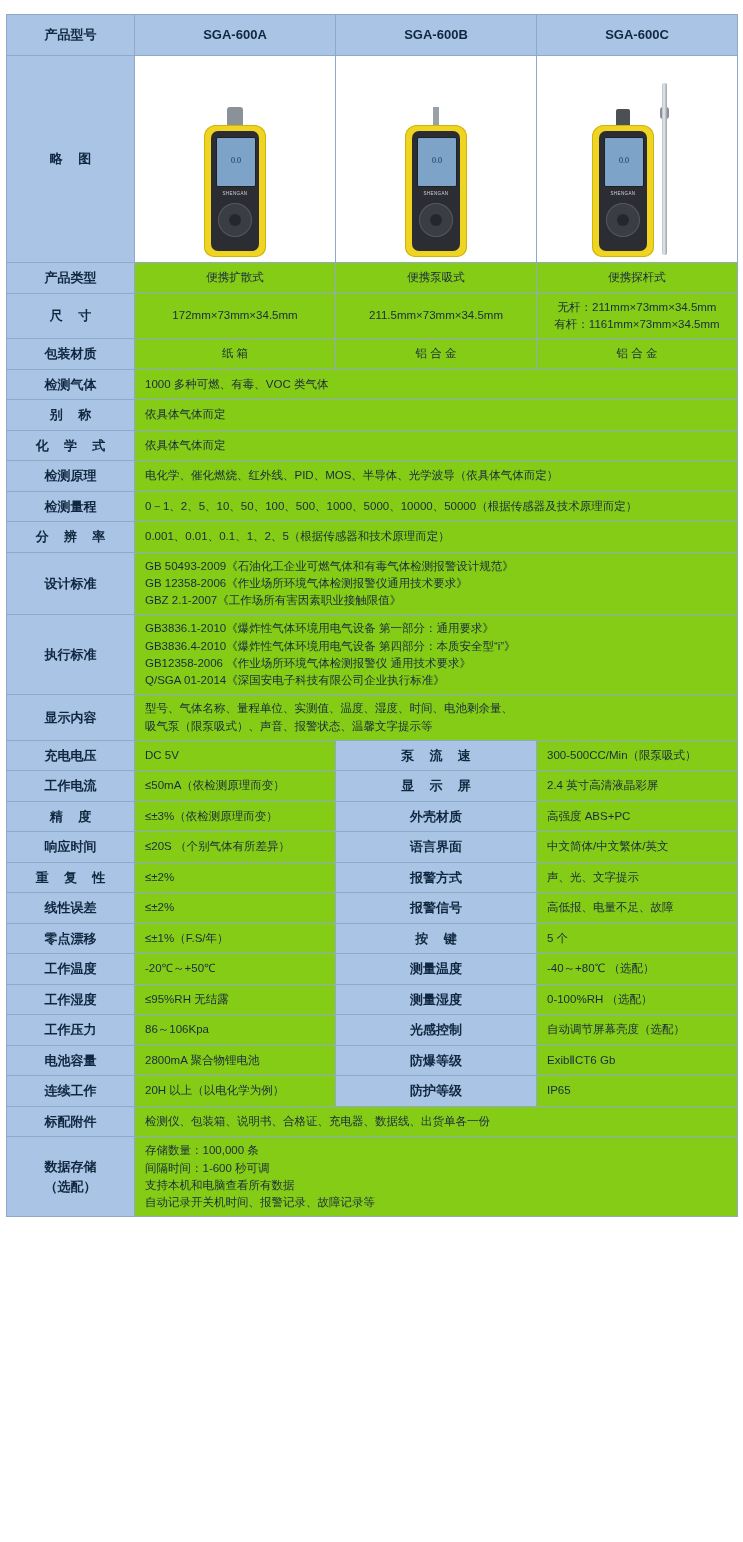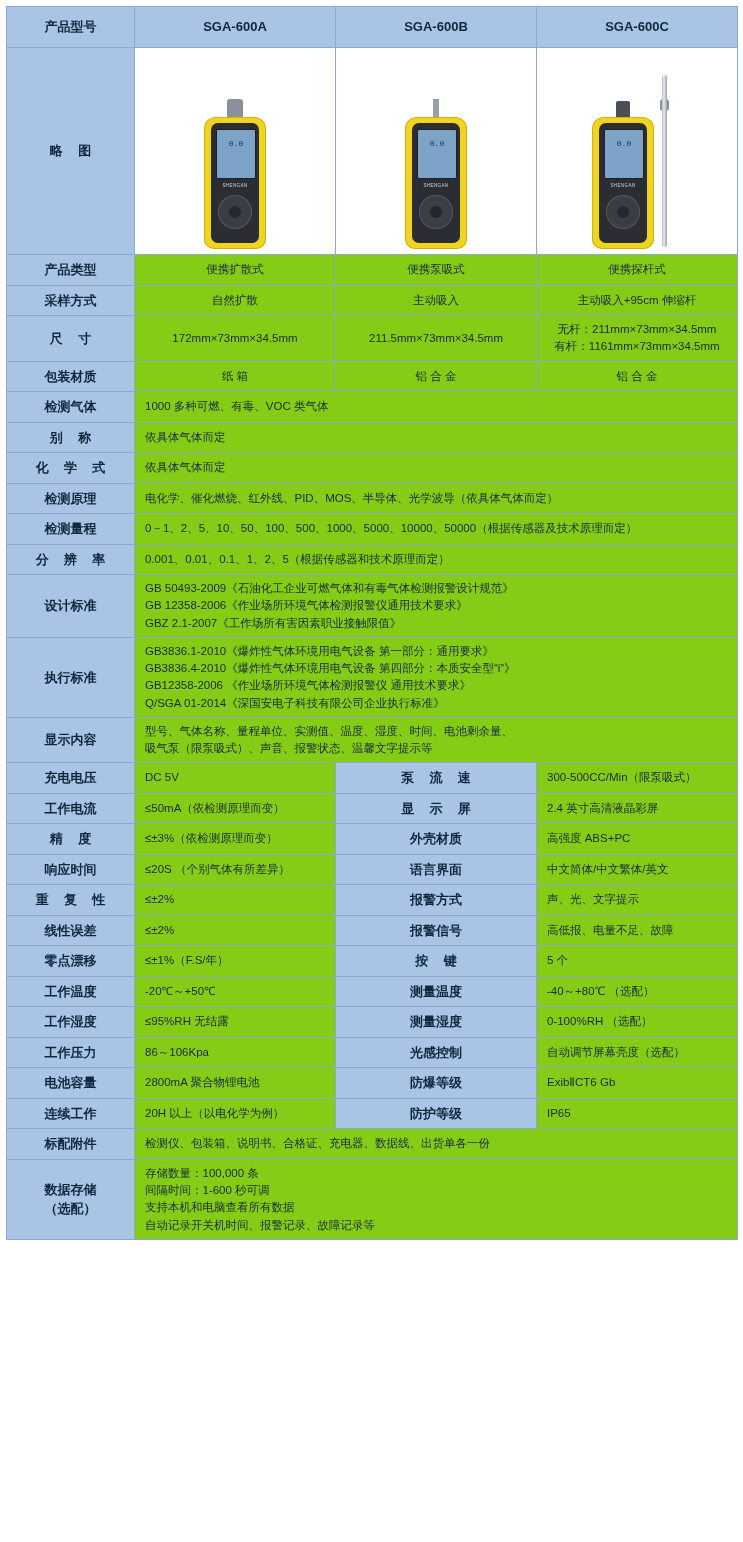--- a/index.html
+++ b/index.html
@@ -7,21 +7,21 @@
     padding: 0;
     background: #ffffff;
   }
   body {
     font-family: "Liberation Sans", sans-serif;
     color: #1a1a1a;
   }
   #sheet {
     width: 743px;
     box-sizing: border-box;
-    padding: 6px 6px 8px 6px;
+    padding: 14px 6px 8px 6px;
   }
   table.spec {
     width: 731px;
     border-collapse: collapse;
     table-layout: fixed;
     font-size: 12px;
   }
   table.spec td {
     border: 1px solid #8fa9c8;
     padding: 5px 8px;
@@ -105,22 +105,22 @@
     left: 12px; top: 30px;
     width: 38px; height: 48px;
     background: #7ea3c9;
     border: 1px solid #1d2128;
     border-radius: 2px;
   }
   .screen .rd {
     color: #12304f;
     font-size: 8px;
     text-align: center;
-    margin-top: 8px;
-    font-family: Liberation Mono, monospace;
+    margin-top: 17px;
+    font-family: Liberation Serif, serif;
   }
   .brand {
     position: absolute;
     left: 12px; top: 84px;
     width: 38px;
     text-align: center;
     color: #cfd4da;
     font-size: 4.5px;
     letter-spacing: 0.4px;
   }
@@ -252,26 +252,20 @@
         </td>
       </tr>
 
     <tr>
           <td class="label">产品类型</td>
           <td class="val">便携扩散式</td>
           <td class="val">便携泵吸式</td>
           <td class="val">便携探杆式</td>
         </tr>
         <tr>
-          <td class="label">采样方式</td>
-          <td class="val">自然扩散</td>
-          <td class="val">主动吸入</td>
-          <td class="val">主动吸入+95cm 伸缩杆</td>
-        </tr>
-        <tr>
           <td class="label sp">尺 寸</td>
           <td class="val">172mm×73mm×34.5mm</td>
           <td class="val">211.5mm×73mm×34.5mm</td>
           <td class="val two-line">
             <div>无杆：211mm×73mm×34.5mm</div>
             <div>有杆：1161mm×73mm×34.5mm</div>
           </td>
         </tr>
         <tr>
           <td class="label">包装材质</td>

